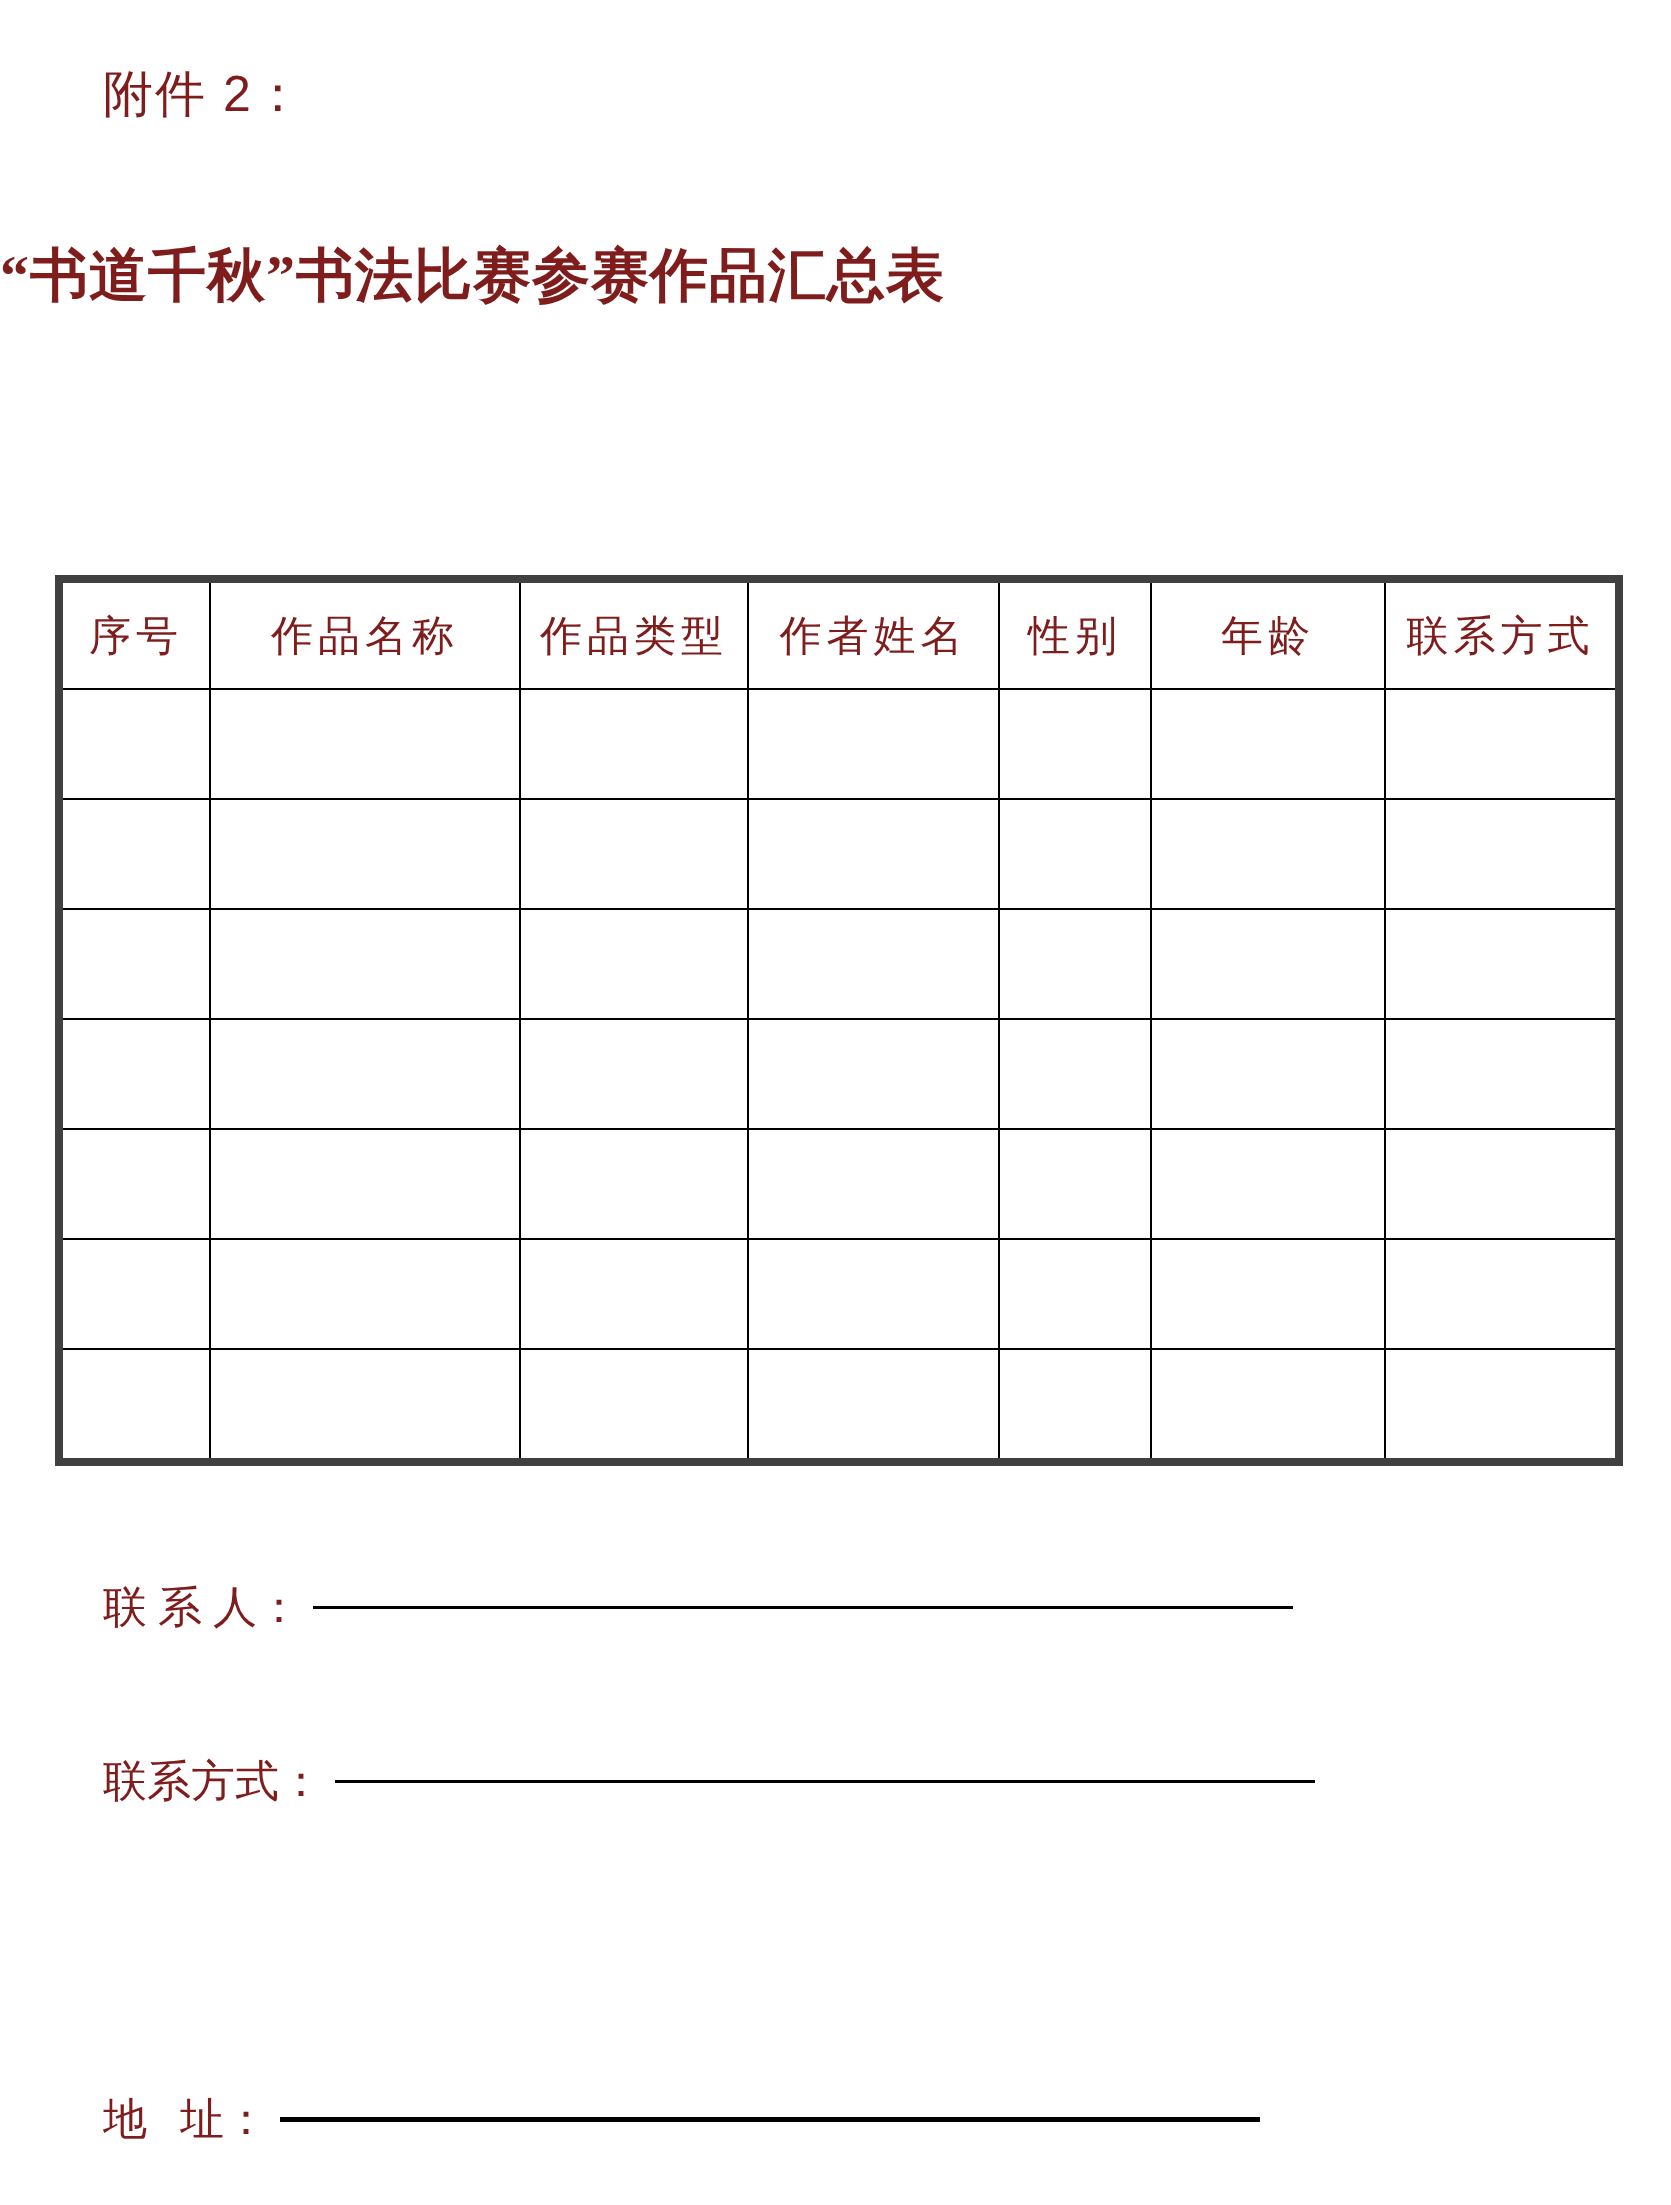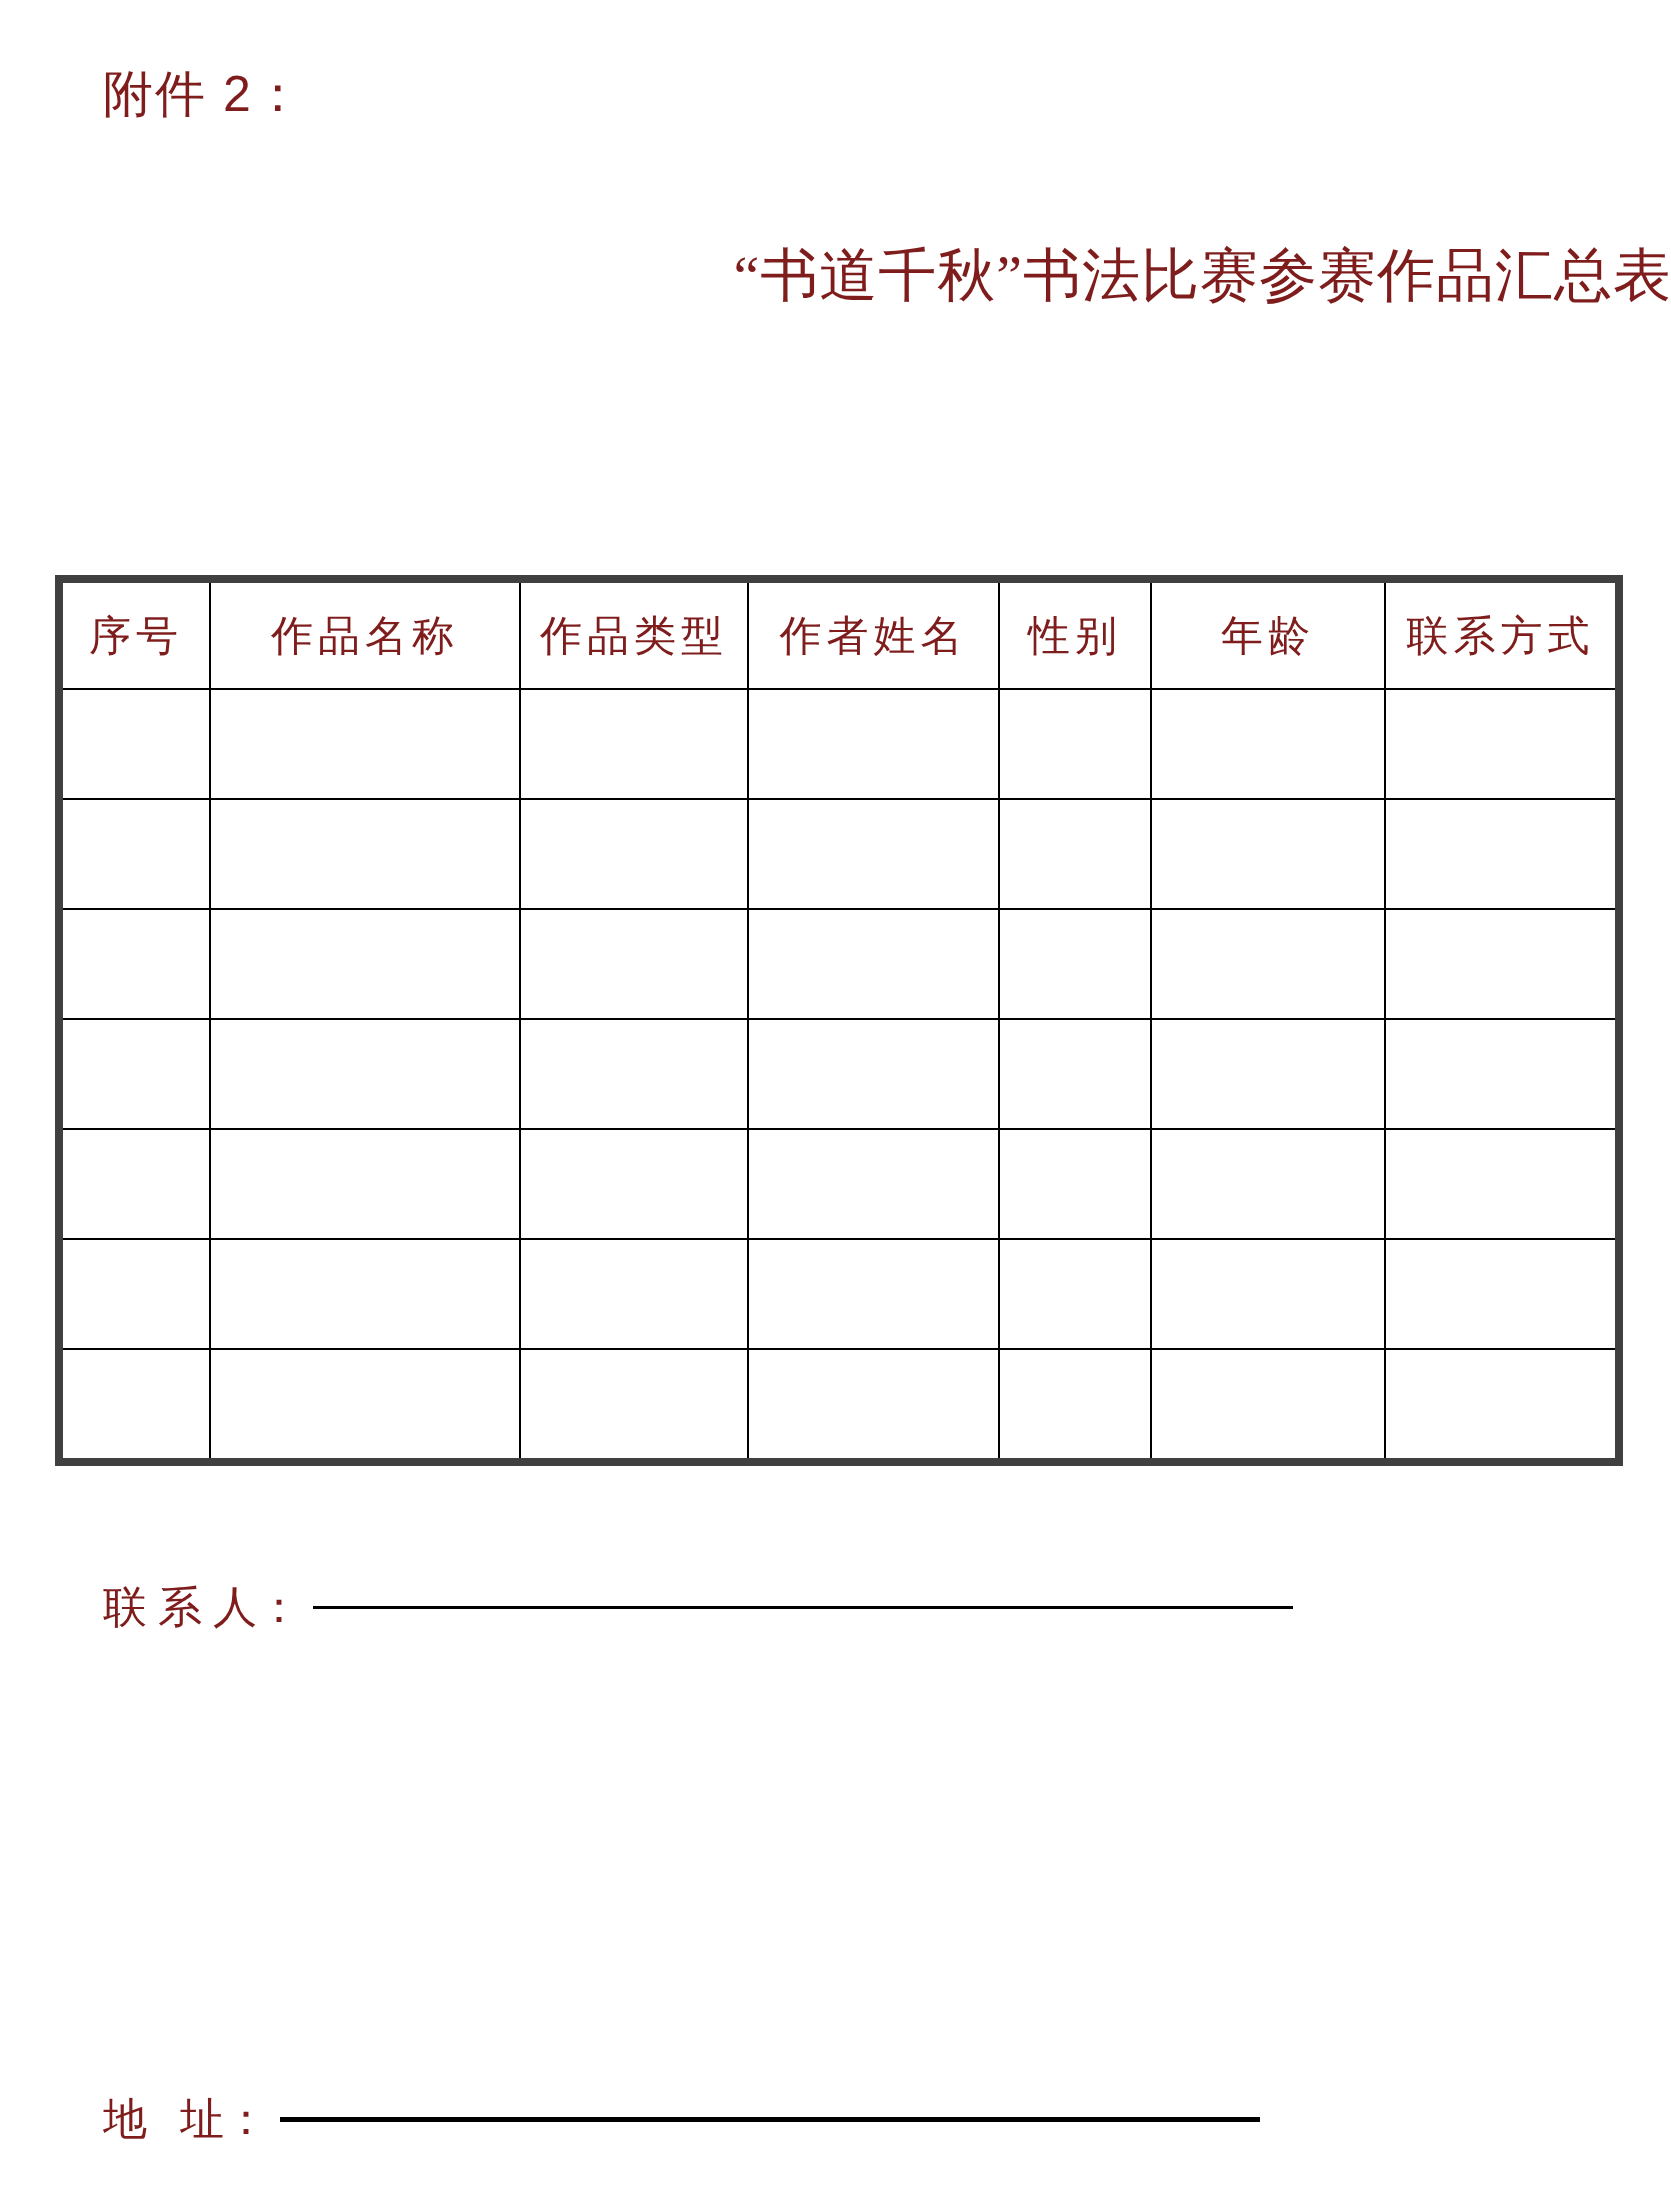--- a/index.html
+++ b/index.html
@@ -22,23 +22,23 @@
     font-family: "Liberation Sans", "DejaVu Sans", sans-serif;
     letter-spacing: 2px;
     white-space: pre;
   }
 
   .doc-title {
     position: absolute;
     left: 0;
     top: 237px;
     width: 100%;
-    text-align: right;
+    text-align: left;
     font-size: 58px;
-    font-weight: normal;
+    font-weight: bold;
     letter-spacing: 1px;
     white-space: pre;
   }
 
   .org-line {
     position: absolute;
     left: 103px;
     top: 426px;
     font-size: 44px;
     display: flex;
@@ -191,20 +191,23 @@
           <td></td>
           <td></td>
         </tr>
       </tbody>
   </table>
 
   <div class="contact-field f1">
     <span>联 系 人：</span><span class="field-underline"></span>
   </div>
 
+  <div class="contact-field f2">
+    <span>联系方式：</span><span class="field-underline"></span>
+  </div>
 
 
   <div class="contact-field f4">
     <span>地   址：</span><span class="field-underline"></span>
   </div>
 
 </div>
 
 
 </body></html>

